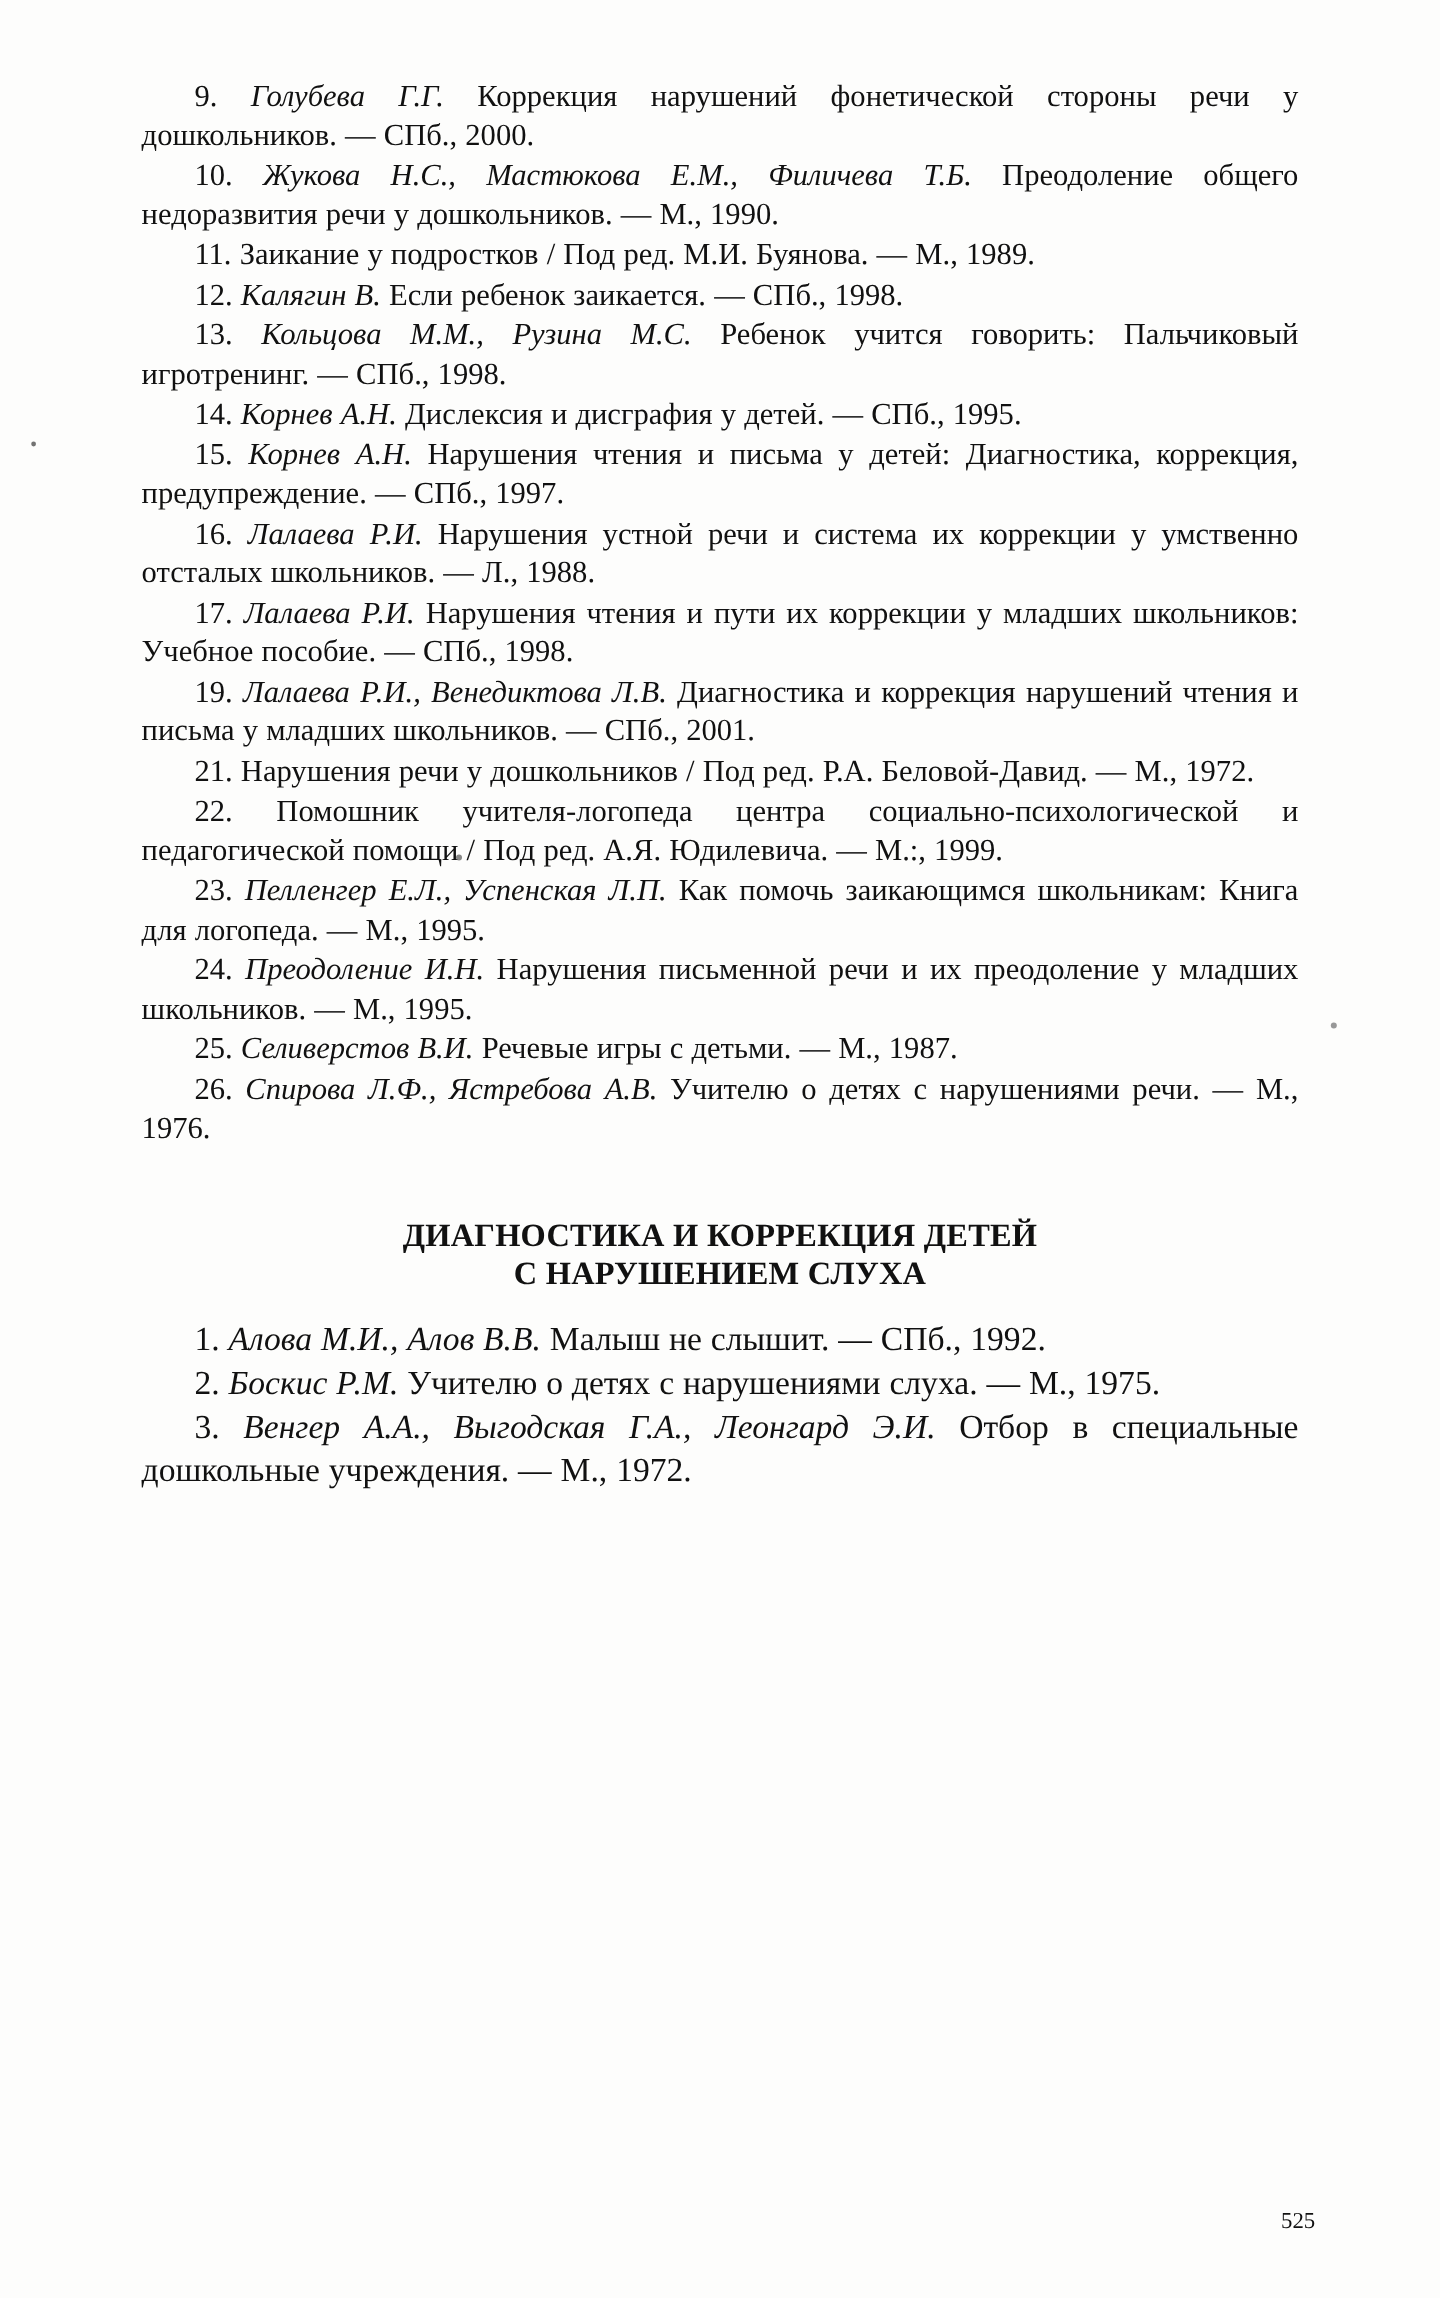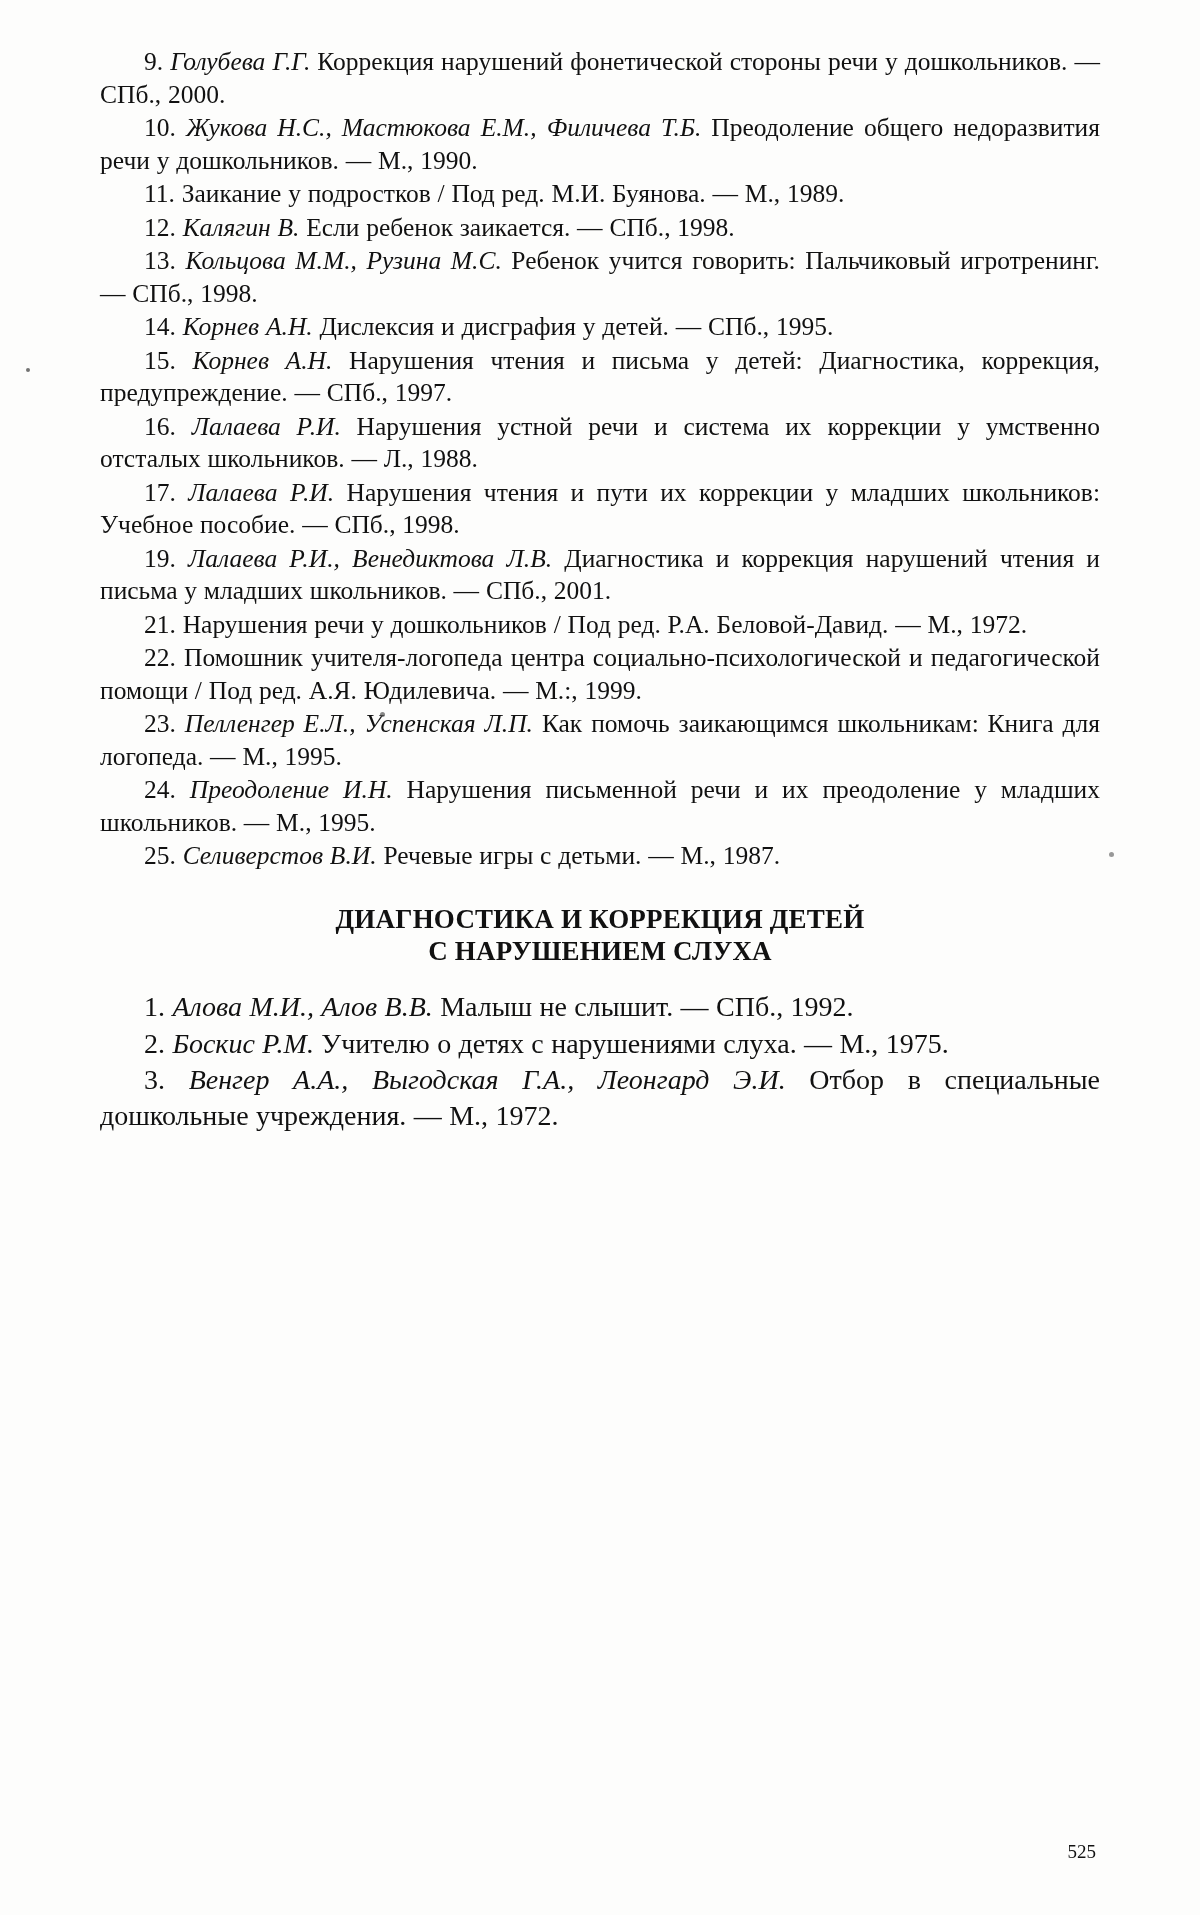--- a/index.html
+++ b/index.html
@@ -17,21 +17,21 @@
   .page {
     position: absolute;
     left: 0; top: 0;
     width: 1200px;
     height: 1915px;
     box-sizing: border-box;
     padding: 46px 100px 40px 100px;
     background: #fdfdfc;
   }
   .bib-list {
-    margin: 0;
+    margin: 18px;
     padding: 0;
     list-style: none;
   }
   .bib-item {
     font-size: 25.5px;
     line-height: 1.275;
     text-align: justify;
     text-indent: 44px;
     margin: 0 0 1px 0;
     hyphens: manual;
@@ -40,21 +40,21 @@
   .bib-item .num {
     font-style: normal;
   }
   .bib-item .author {
     font-style: italic;
   }
   .section-heading {
     text-align: center;
     font-size: 27px;
     line-height: 1.2;
-    margin: 30px 0 22px 0;
+    margin: 56px 0 22px 0;
     letter-spacing: 0.2px;
   }
   .section-heading .line {
     display: block;
   }
   .group2 .bib-item {
     font-size: 28px;
     line-height: 1.27;
   }
   .page-number {
@@ -113,20 +113,21 @@
     <li class="bib-item"><span class="num">14.</span> <span class="author">Корнев А.Н.</span><span> Дислексия и дисграфия у детей. — СПб., 1995.</span></li>
     <li class="bib-item"><span class="num">15.</span> <span class="author">Корнев А.Н.</span><span> Нарушения чтения и письма у детей: Диагностика, коррекция, предупреждение. — СПб., 1997.</span></li>
     <li class="bib-item"><span class="num">16.</span> <span class="author">Лалаева Р.И.</span><span> Нарушения устной речи и система их коррекции у умственно отсталых школьников. — Л., 1988.</span></li>
     <li class="bib-item"><span class="num">17.</span> <span class="author">Лалаева Р.И.</span><span> Нарушения чтения и пути их коррекции у младших школьников: Учебное пособие. — СПб., 1998.</span></li>
     <li class="bib-item"><span class="num">19.</span> <span class="author">Лалаева Р.И., Венедиктова Л.В.</span><span> Диагностика и коррекция нарушений чтения и письма у младших школьников. — СПб., 2001.</span></li>
     <li class="bib-item"><span class="num">21.</span> <span class="author"></span><span>Нарушения речи у дошкольников / Под ред. Р.А. Беловой-Давид. — М., 1972.</span></li>
     <li class="bib-item"><span class="num">22.</span> <span class="author"></span><span>Помошник учителя-логопеда центра социально-психологической и педагогической помощи / Под ред. А.Я. Юдилевича. — М.:, 1999.</span></li>
     <li class="bib-item"><span class="num">23.</span> <span class="author">Пелленгер Е.Л., Успенская Л.П.</span><span> Как помочь заикающимся школьникам: Книга для логопеда. — М., 1995.</span></li>
     <li class="bib-item"><span class="num">24.</span> <span class="author">Преодоление И.Н.</span><span> Нарушения письменной речи и их преодоление у младших школьников. — М., 1995.</span></li>
     <li class="bib-item"><span class="num">25.</span> <span class="author">Селиверстов В.И.</span><span> Речевые игры с детьми. — М., 1987.</span></li>
+    <li class="bib-item"><span class="num">26.</span> <span class="author">Спирова Л.Ф., Ястребова А.В.</span><span> Учителю о детях с нарушениями речи. — М., 1976.</span></li>
   </ul>
 
   <h2 class="section-heading">
     <span class="line">ДИАГНОСТИКА И КОРРЕКЦИЯ ДЕТЕЙ</span>
     <span class="line">С НАРУШЕНИЕМ СЛУХА</span>
   </h2>
 
   <ul class="bib-list group2">
     <li class="bib-item"><span class="num">1.</span> <span class="author">Алова М.И., Алов В.В.</span><span> Малыш не слышит. — СПб., 1992.</span></li>
     <li class="bib-item"><span class="num">2.</span> <span class="author">Боскис Р.М.</span><span> Учителю о детях с нарушениями слуха. — М., 1975.</span></li>

